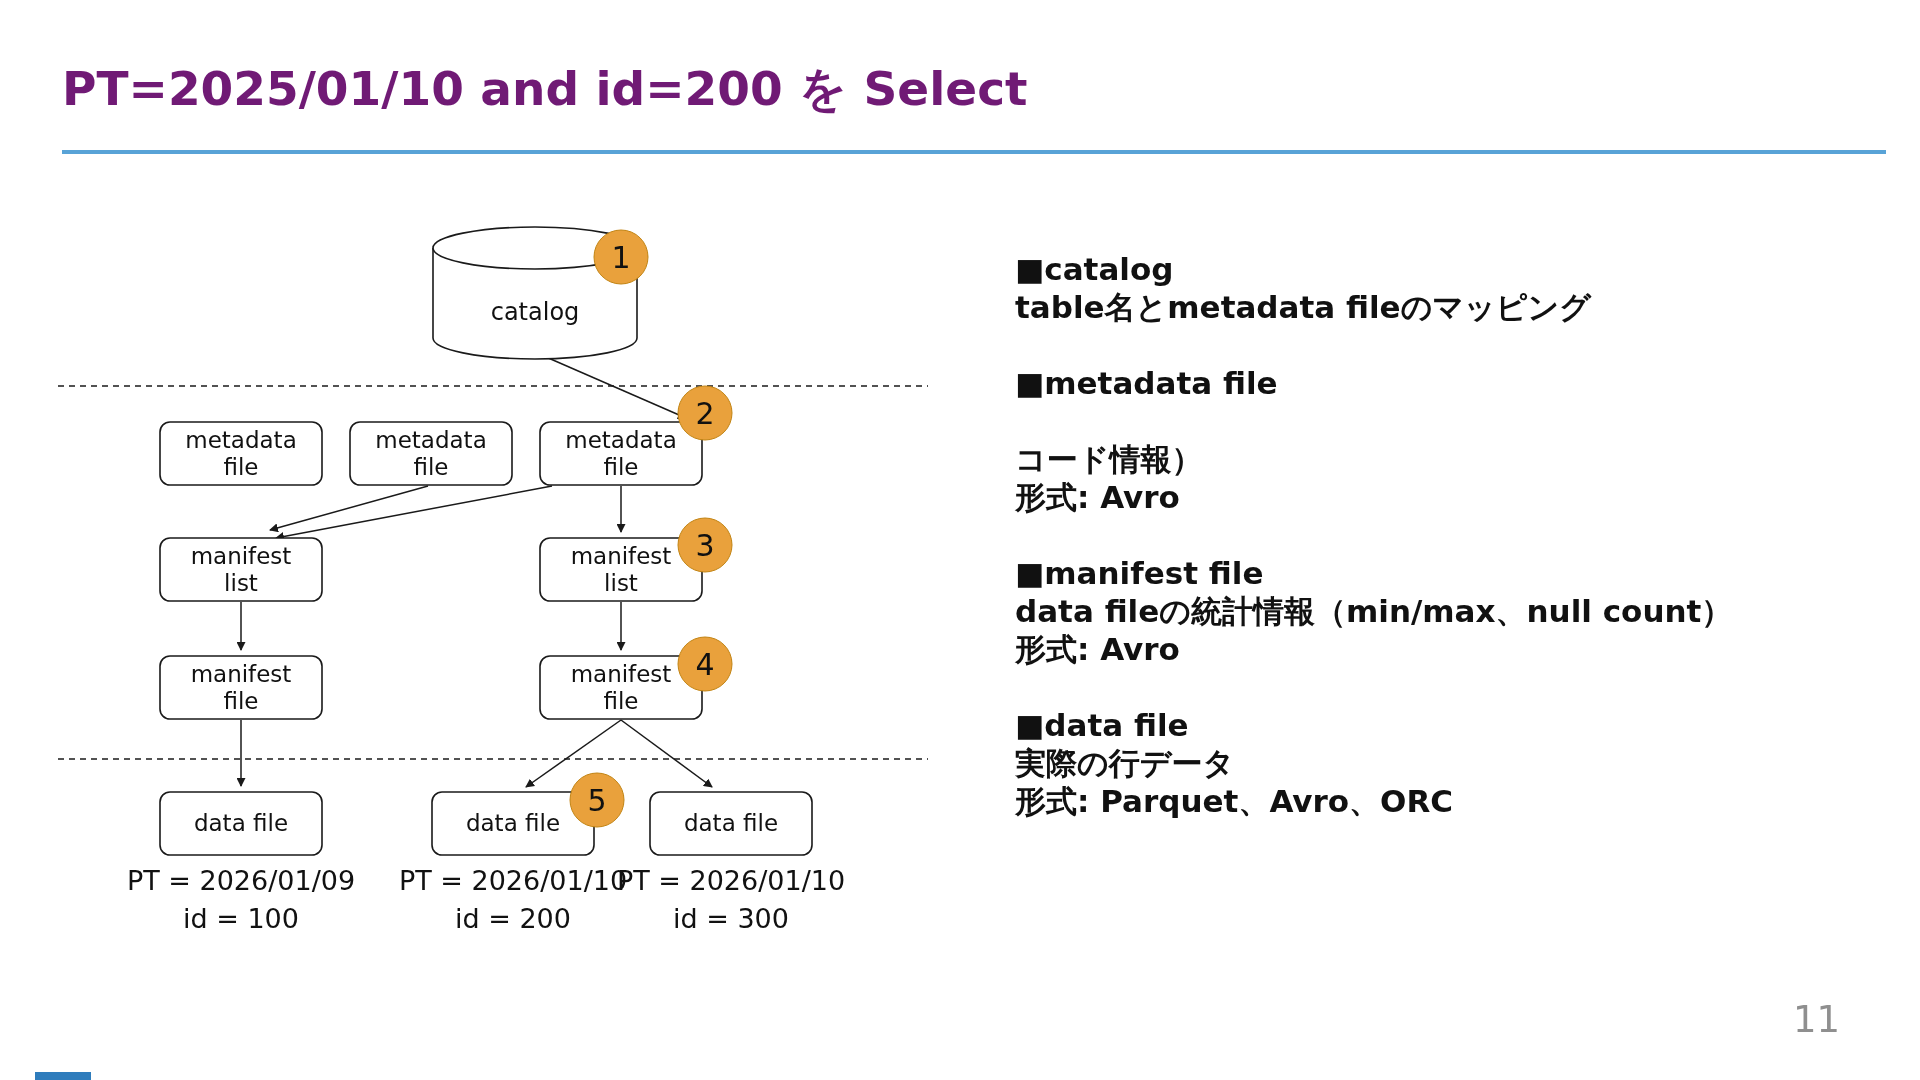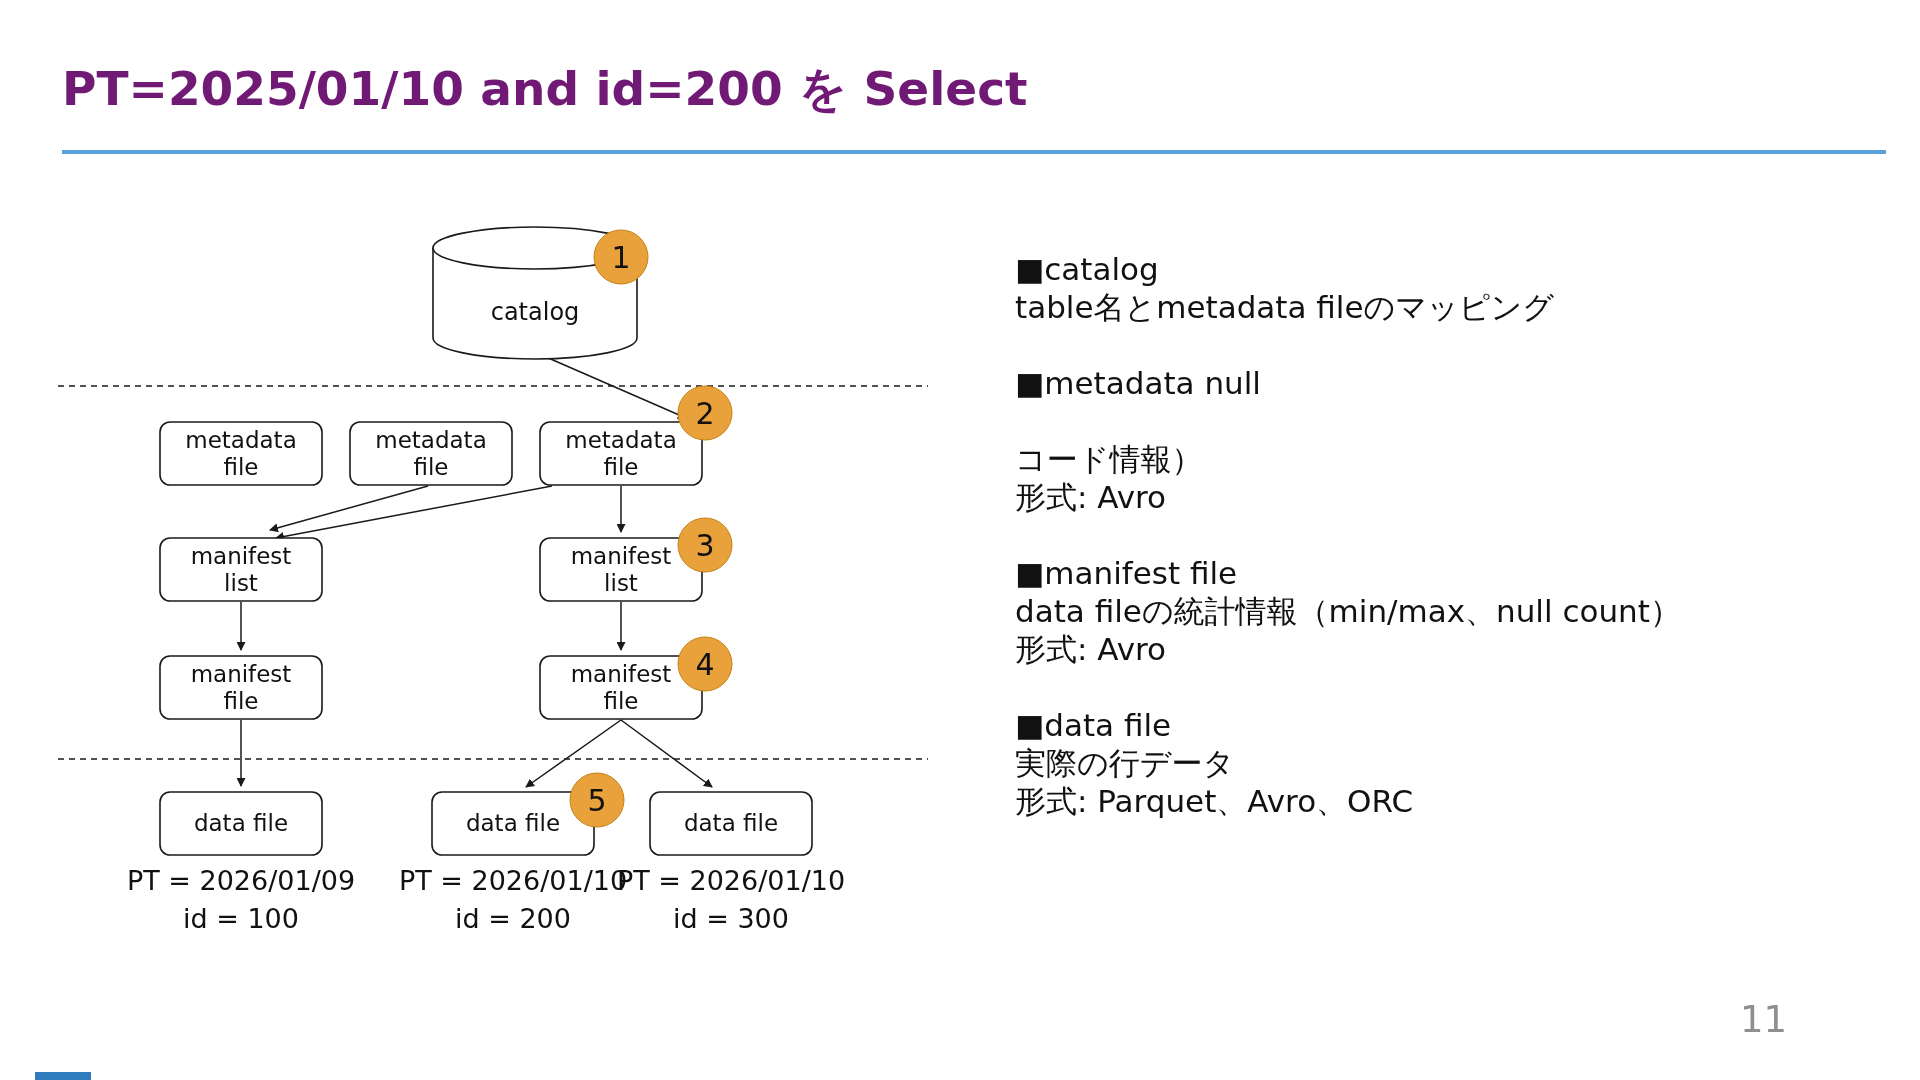--- a/index.html
+++ b/index.html
@@ -9,23 +9,23 @@
   }
   .title{
     position:absolute;left:62px;top:58px;width:1800px;
     font-size:47px;font-weight:bold;color:#701a75;letter-spacing:0px;
     font-family:"DejaVu Sans","Liberation Sans",sans-serif;
   }
   .rule{position:absolute;left:62px;top:150px;width:1824px;height:4px;background:#58a3d7;}
   .diagram{position:absolute;left:40px;top:170px;width:920px;height:800px;}
   .notes{position:absolute;left:1015px;top:250px;width:880px;color:#111;}
   .note-section{margin:0 0 38px 0;}
-  .note-line{font-size:31px;line-height:38px;white-space:nowrap;}
+  .note-line{font-size:31px;line-height:38px;white-space:nowrap;font-weight:bold;}
   .page-number{
-    position:absolute;left:1740px;top:998px;width:100px;
+    position:absolute;left:1740px;top:998px;width:100px;text-align:right;
     font-size:37px;color:#8f8f8f;
   }
   .footer-accent{position:absolute;left:35px;top:1072px;width:56px;height:8px;background:#2e7cbc;}
   svg text{font-family:"DejaVu Sans","Liberation Sans",sans-serif;fill:#111;}
   .node-rect{fill:#ffffff;stroke:#1a1a1a;stroke-width:1.6;}
   .edge{stroke:#1a1a1a;stroke-width:1.5;fill:none;}
   .dashed{stroke:#1a1a1a;stroke-width:1.5;stroke-dasharray:6 5;fill:none;}
   .badge-circle{fill:#e9a13c;stroke:#c28413;stroke-width:1;}
   .node-label{font-size:23px;text-anchor:middle;}
   .pt-label{font-size:27px;text-anchor:middle;}
@@ -151,21 +151,21 @@
     <text class="badge-label" x="557" y="641">5</text>
   </g>
 </svg>
 
 <div class="notes">
   <div class="note-section">
     <div class="note-line">■catalog</div>
     <div class="note-line">table名とmetadata fileのマッピング</div>
   </div>
   <div class="note-section">
-    <div class="note-line">■metadata null</div>
+    <div class="note-line">■metadata file</div>
   </div>
   <div class="note-section">
     <div class="note-line">コード情報）</div>
     <div class="note-line">形式: Avro</div>
   </div>
   <div class="note-section">
     <div class="note-line">■manifest file</div>
     <div class="note-line">data fileの統計情報（min/max、null count）</div>
     <div class="note-line">形式: Avro</div>
   </div>

